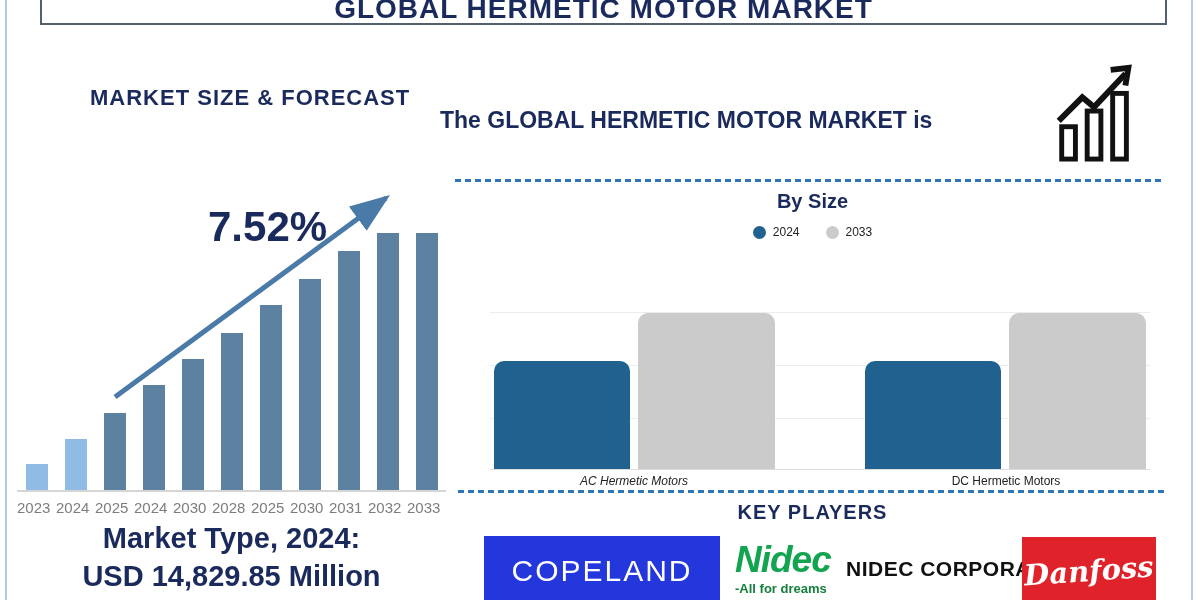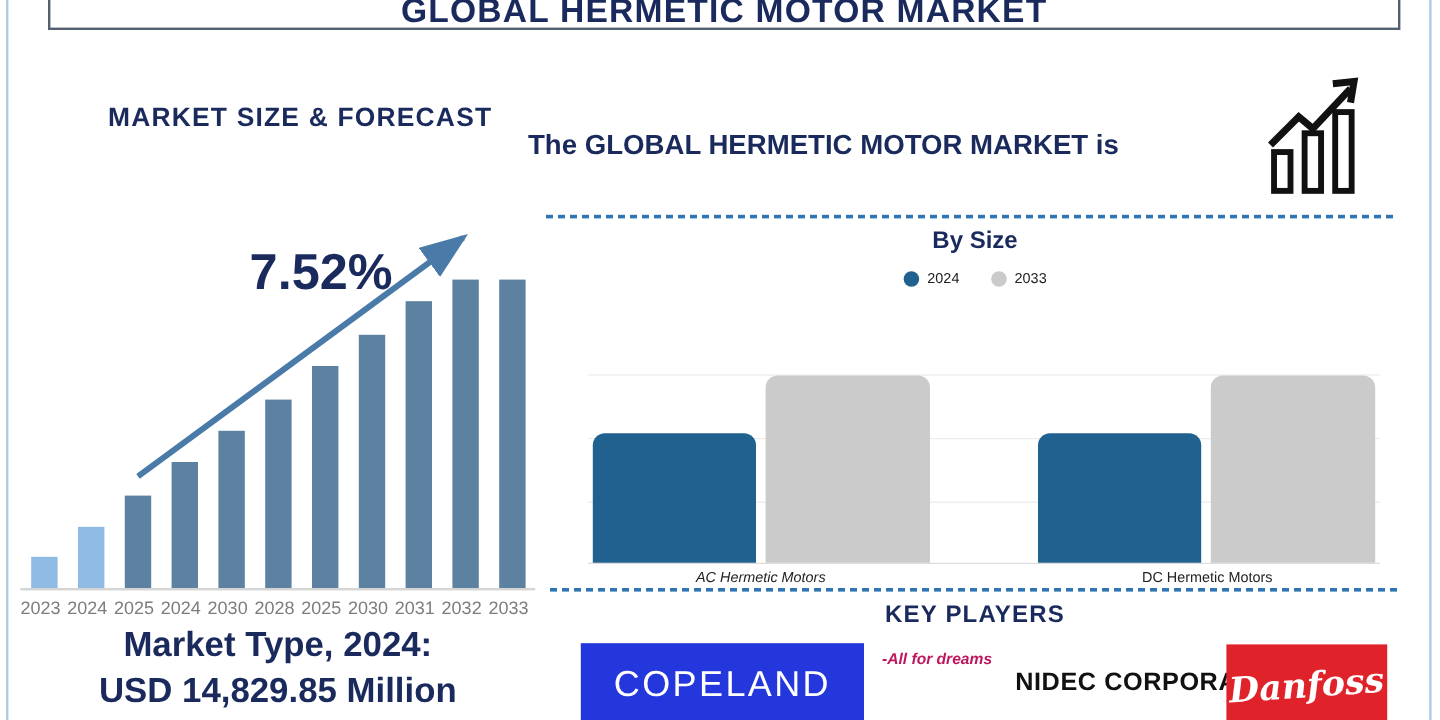--- a/index.html
+++ b/index.html
@@ -78,21 +78,21 @@
   .bt-cat.c1{left:634px;font-style:italic;} .bt-cat.c2{left:1006px;}
   .key-players-title{position:absolute;left:460px;top:501px;width:705px;text-align:center;
     font-size:20px;font-weight:700;letter-spacing:1px;}
   
   .logo-copeland{position:absolute;left:484px;top:536px;width:236px;height:70px;
     background:var(--copeland_blue,#2337dc);display:flex;align-items:center;justify-content:center;}
   .logo-copeland span{color:#fff;font-size:30px;font-weight:400;letter-spacing:2px;}
   .logo-nidec{position:absolute;left:735px;top:540px;width:100px;}
   .nidec-word{font-size:37px;font-weight:800;font-style:italic;
     color:var(--nidec_green,#12a44e);line-height:40px;letter-spacing:-1px;}
-  .nidec-tagline{font-size:13px;color:#be185d;font-weight:700;margin-top:1px;white-space:nowrap;font-style:italic;}
+  .nidec-tagline{font-size:13px;color:#15803d;font-weight:700;margin-top:1px;white-space:nowrap;}
   .nidec-corp{position:absolute;left:846px;top:557px;font-size:21px;font-weight:800;
     color:#111;white-space:nowrap;letter-spacing:0.5px;}
   .logo-danfoss{position:absolute;left:1022px;top:537px;width:134px;height:68px;
     background:var(--danfoss_red,#e0232a);display:flex;align-items:center;justify-content:center;}
   .logo-danfoss span{color:#fff;font-size:29px;font-weight:700;font-style:italic;
     font-family:"DejaVu Serif","Liberation Serif",serif;transform:rotate(-4deg);}
 </style>
 </head>
 <body style="--navy_text: #1a2a5c; --light_blue_bar: #8fbbe5; --steel_blue_bar: #5d81a1; --arrow_blue: #4a7aa8; --type_2024_bar: #20618f; --type_2033_bar: #cbcbcb; --dashed_line_blue: #2e75b6; --copeland_blue: #2337dc; --nidec_green: #12a44e; --danfoss_red: #e0232a; --page_border_blue: #b4c9e6; --year_label_gray: #7d7d7d;">
 
@@ -211,19 +211,20 @@
 
 <div class="dashed dashed-2" data-name="dashed-divider-bottom"></div>
 
 <div class="key-players-title" data-name="key-players-title">KEY PLAYERS</div>
 
 <div class="logo-copeland" data-name="copeland-logo">
   <span data-name="copeland-logo-text">COPELAND</span>
 </div>
 
 <div class="logo-nidec" data-name="nidec-logo">
+  <div class="nidec-word" data-name="nidec-logo-text">Nidec</div>
   <div class="nidec-tagline" data-name="nidec-tagline">-All for dreams</div>
 </div>
 <div class="nidec-corp" data-name="nidec-corporation-text">NIDEC CORPORATION</div>
 
 <div class="logo-danfoss" data-name="danfoss-logo">
   <span data-name="danfoss-logo-text">Danfoss</span>
 </div>
 
 </body></html>

